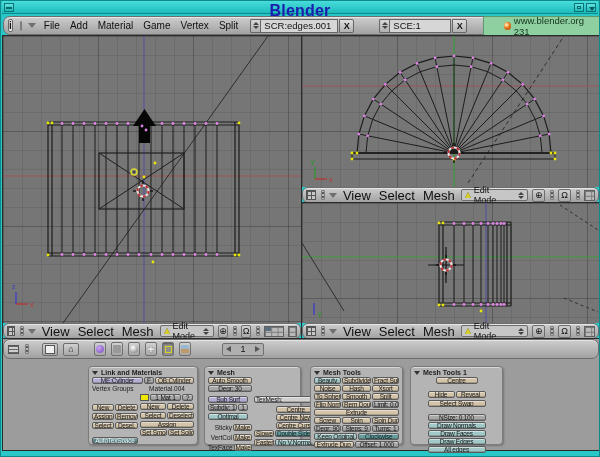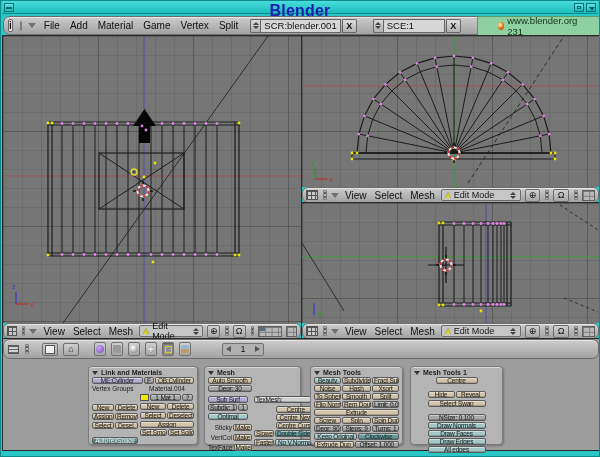--- a/index.html
+++ b/index.html
@@ -47,21 +47,21 @@
   .vpc{position:absolute;left:0;right:0;top:0;bottom:16px;overflow:hidden;
     background-color:#767676;
     background-image:
       linear-gradient(rgba(0,0,0,.16) 1px,transparent 1px),
       linear-gradient(90deg,rgba(0,0,0,.16) 1px,transparent 1px),
       linear-gradient(rgba(20,20,20,.10) 1px,transparent 1px),
       linear-gradient(90deg,rgba(20,20,20,.10) 1px,transparent 1px);
     background-size:95px 95px,95px 95px,19px 19px,19px 19px;}
   .vpc svg{position:absolute;left:0;top:0;}
   .vph{position:absolute;left:0;right:0;bottom:0;height:16px;padding:0 3px;gap:4px;border-radius:6px;}
-  .vph .menu-item{font-size:10px;}
+  .vph .menu-item{font-size:13px;}
   .grid-ico{width:13px;height:10px;background-image:linear-gradient(#555 1px,transparent 1px),linear-gradient(90deg,#555 1px,transparent 1px);
     background-size:4px 4px;background-color:#c8c8c8;border:1px solid #555;}
   .mode-dd{height:12px;width:86px;background:#c6c6c6;border:1px solid #6d6d6d;border-radius:2px;
     display:flex;align-items:center;gap:3px;padding:0 3px;font-size:9px;color:#111;}
   .tri-y{width:0;height:0;border-left:3.5px solid transparent;border-right:3.5px solid transparent;border-bottom:6px solid #d6cf2a;
     filter:drop-shadow(0 0 0.5px #333);}
   .ico-b{width:17px;}
   .layers{position:relative;width:33px;height:11px;background-color:#b9b9b9;border:1px solid #606060;
     background-image:linear-gradient(#787878 1px,transparent 1px),linear-gradient(90deg,#787878 1px,transparent 1px);
     background-size:6.3px 4.8px;}
@@ -126,24 +126,24 @@
     <span class="menu-item">File</span>
     <span class="menu-item">Add</span>
     <span class="menu-item">Material</span>
     <span class="menu-item">Game</span>
     <span class="menu-item">Vertex</span>
     <span class="menu-item">Split</span>
     <span class="ddfield" style="margin-left:4px;">
       <span class="dd-spin">
           <span class="updn"></span>
         </span>
-      <span class="dd-text">SCR:blender.001</span>
+      <span class="dd-text">SCR:edges.001</span>
       <span class="xbtn">X</span>
     </span>
-    <span class="ddfield" style="margin-left:10px;">
+    <span class="ddfield" style="margin-left:19px;">
       <span class="dd-spin">
           <span class="updn"></span>
         </span>
       <span class="dd-text" style="min-width:62px;">SCE:1</span>
       <span class="xbtn">X</span>
     </span>
     <span class="badge" style="margin-left:10px;">
       <span class="blogo"></span>
       <span>www.blender.org 231</span>
     </span>

